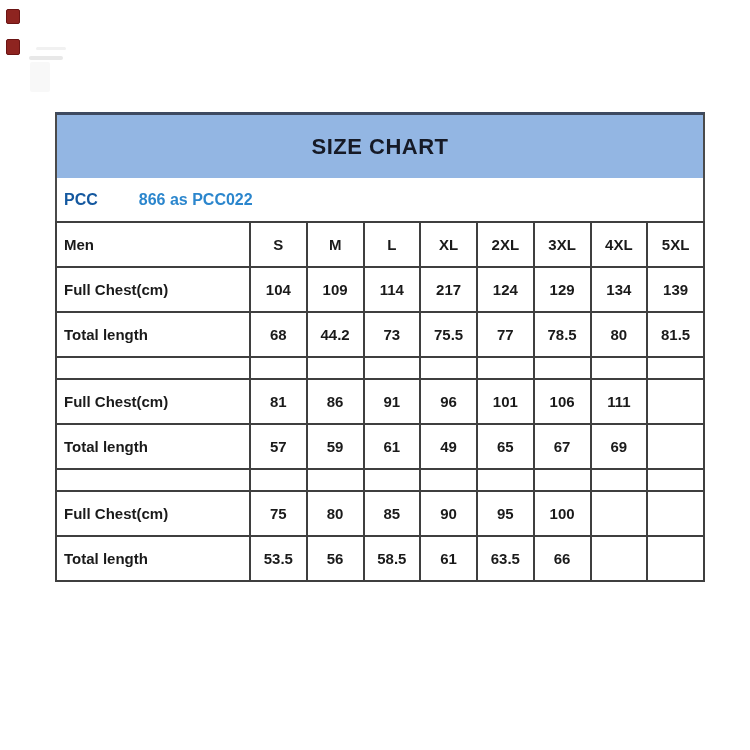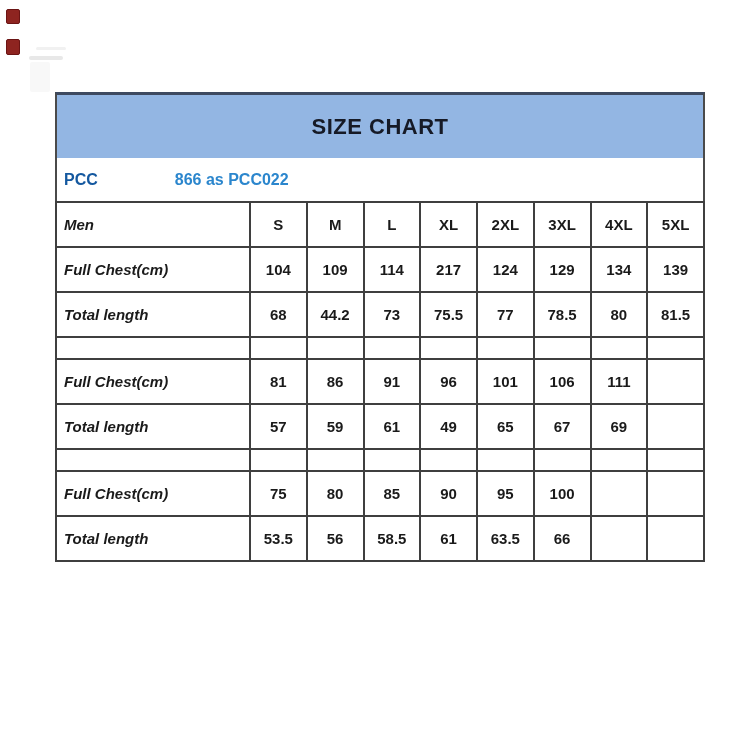--- a/index.html
+++ b/index.html
@@ -26,21 +26,21 @@
   .red-mark.m1 { left: 6px; top: 9px; }
   .red-mark.m2 { left: 6px; top: 39px; height: 14px; }
   .smudge { position: absolute; border-radius: 2px; }
   .smudge.s1 { left: 36px; top: 47px; width: 30px; height: 3px; background: #f1f1f1; }
   .smudge.s2 { left: 29px; top: 56px; width: 34px; height: 4px; background: #e8e8e8; }
   .smudge.s3 { left: 30px; top: 62px; width: 20px; height: 30px; background: #f8f8f8; }
 
   
   .panel {
     position: absolute;
-    left: 55px; top: 92px;
+    left: 55px; top: 112px;
     width: 652px;
   }
   .banner {
     box-sizing: border-box;
     width: 650px; height: 66px;
     background: #93b6e3;
     border-top: 3px solid #3e4a60;
     border-left: 2px solid #4a4a4a;
     border-right: 2px solid #4a4a4a;
     display: flex; align-items: center; justify-content: center;
@@ -51,41 +51,41 @@
     color: #161a26;
   }
   .code-row {
     box-sizing: border-box;
     width: 650px; height: 43px;
     border-left: 2px solid #4a4a4a;
     border-right: 2px solid #4a4a4a;
     background: #ffffff;
     display: flex; align-items: center;
     padding-left: 7px;
-    font-size: 16px; font-weight: 700; gap: 36px;
+    font-size: 16px; font-weight: 700;
   }
   .code-prefix { color: #14589f; }
   .code-rest { color: #2b86cd; white-space: pre; padding-left: 41px; }
 
   table.size-table {
     border-collapse: collapse;
     table-layout: fixed;
     width: 650px;
   }
   table.size-table td {
     border: 2px solid #3f3f3f;
     font-size: 15px;
     font-weight: 700;
     color: #1a1a1a;
     overflow: hidden;
     white-space: nowrap;
   }
   tr.size-row { height: 45px; }
   tr.gap-row  { height: 22px; }
-  td.lbl { text-align: left; padding-left: 7px; font-style: italic; }
+  td.lbl { text-align: left; padding-left: 7px; }
   td.val { text-align: center; }
 </style>
 </head>
 <body>
 
 <div class="canvas">
 
   <div class="red-mark m1"></div>
   <div class="red-mark m2"></div>
   <div class="smudge s1"></div>

